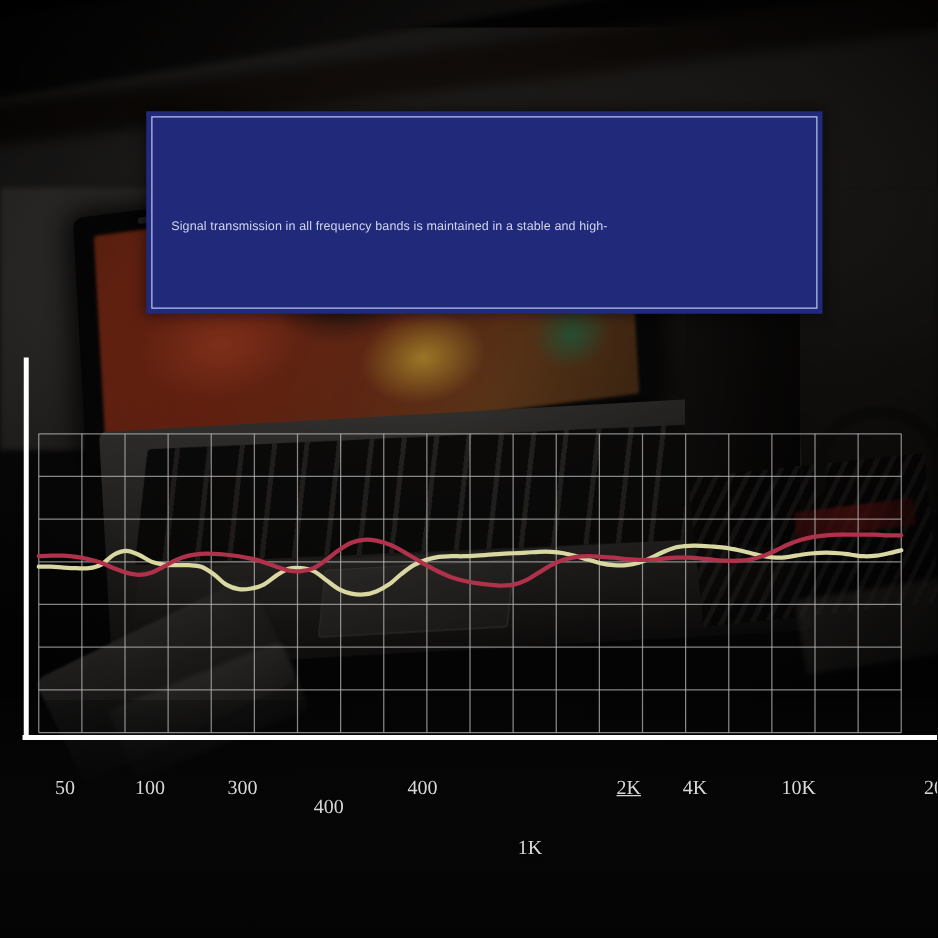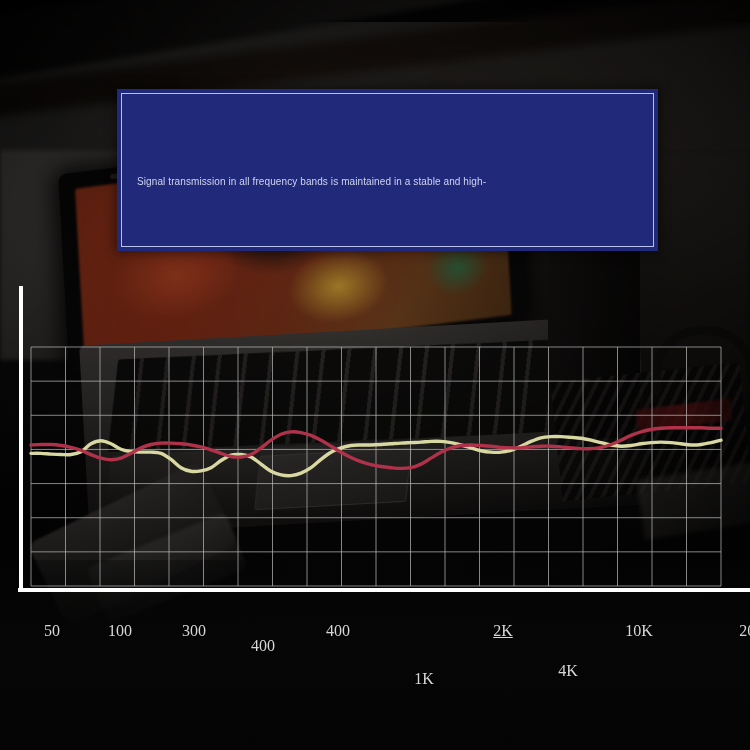--- a/index.html
+++ b/index.html
@@ -291,19 +291,19 @@
       </g>
     </svg>
     <div class="xlabels" id="xlabels">
         <div class="xlabel" style="left: 52px;">50</div>
         <div class="xlabel" style="left: 120px;">100</div>
         <div class="xlabel" style="left: 194px;">300</div>
         <div class="xlabel" style="left: 263px; margin-top: 15px;">400</div>
         <div class="xlabel" style="left: 338px;">400</div>
         <div class="xlabel" style="left: 424px; margin-top: 48px;">1K</div>
         <div class="xlabel" style="left: 503px; text-decoration: underline;">2K</div>
-        <div class="xlabel" style="left: 568px; margin-top: 40px;">4K</div>
+        <div class="xlabel" style="left: 556px;">4K</div>
         <div class="xlabel" style="left: 639px;">10K</div>
         <div class="xlabel" style="left: 713px; margin-left: 40px;">20K</div>
       </div>
   </div>
 
 </div>
 
 </body></html>

